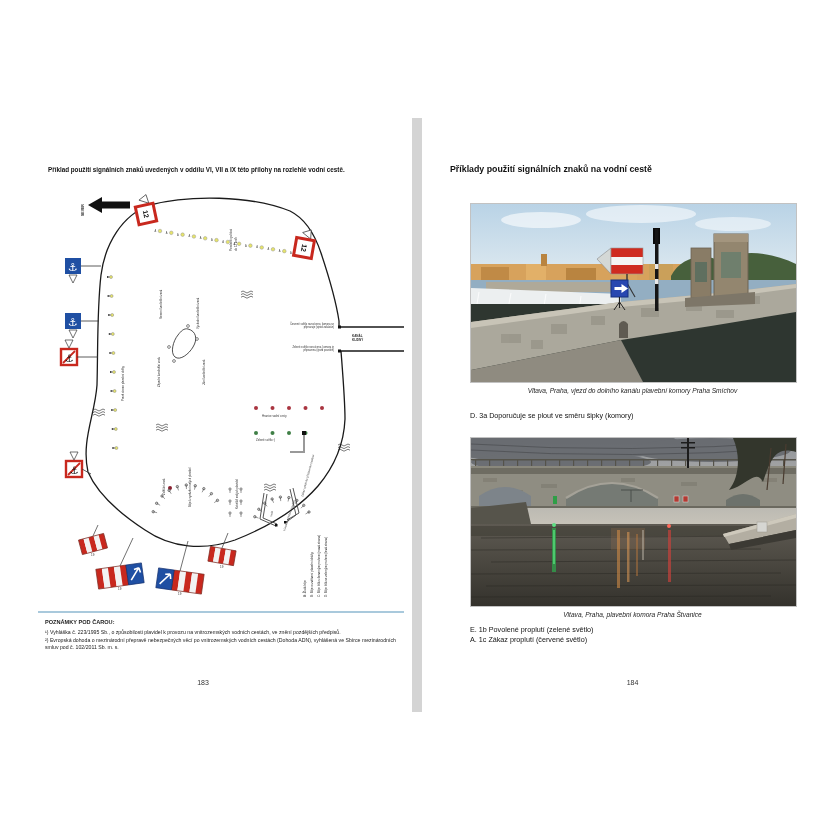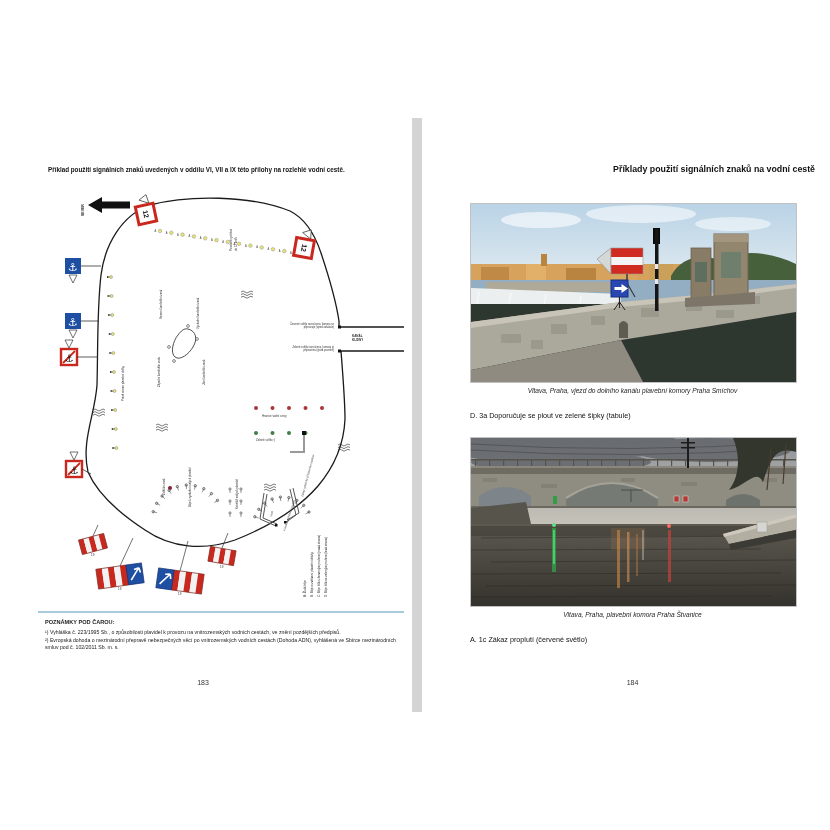--- a/index.html
+++ b/index.html
@@ -12,21 +12,21 @@
   .lp-header{position:absolute;left:10px;top:47px;width:345px;font-size:6.3px;font-weight:bold;color:#111;}
   .diagram-wrap{position:absolute;left:0;top:70px;width:368px;height:418px;}
   .footrule{position:absolute;left:0;top:492px;width:366px;height:2px;background:#a9c9dc;}
   .fn-head{position:absolute;left:7px;top:500px;font-size:5.6px;font-weight:bold;color:#222;}
   .fn-item{position:absolute;left:7px;width:356px;font-size:5.2px;line-height:1.3;color:#222;}
   .fn-1{top:510px;}
   .fn-2{top:518px;}
   .pageno{position:absolute;top:560px;font-size:7px;color:#333;text-align:center;}
   .pageno-left{left:0;width:330px;}
   .pageno-right{left:48px;width:325px;}
-  .rp-title{position:absolute;left:28px;top:45px;width:365px;text-align:right;font-size:8.8px;font-weight:bold;color:#111;}
+  .rp-title{position:absolute;left:28px;top:45px;width:365px;text-align:left;font-size:8.8px;font-weight:bold;color:#111;}
   .photo{position:absolute;left:48px;width:325px;border:1px solid #c2c2c2;box-sizing:content-box;overflow:hidden;background:#888;}
   .photo1{top:84px;height:178px;}
   .photo2{top:318px;height:168px;}
   .caption{position:absolute;left:28px;width:365px;text-align:center;font-style:italic;font-size:6.6px;color:#222;}
   .caption1{top:268px;}
   .caption2{top:492px;}
   .label-line{position:absolute;left:48px;width:320px;font-size:7.2px;color:#111;}
   .photo svg{display:block;}
 </style>
 </head>
@@ -377,21 +377,21 @@
           <rect x="220" y="44" width="20" height="50" fill="#897c66" stroke="#6d6353" stroke-width=".8"></rect>
           <rect x="224" y="58" width="12" height="20" fill="#5f6f5f"></rect>
           <rect x="243" y="30" width="34" height="66" fill="#93866f" stroke="#6d6353" stroke-width="1"></rect>
           <rect x="243" y="30" width="34" height="8" fill="#a3957e"></rect>
           <rect x="250" y="48" width="20" height="26" fill="#6f7f6d"></rect>
           <polygon points="214,94 284,88 284,100 214,103" fill="#7d7668"></polygon>
         </g>
       </svg>
     </div>
     <div class="caption caption1">Vltava, Praha, vjezd do dolního kanálu plavební komory Praha Smíchov</div>
-    <div class="label-line" style="top:292px">D. 3a Doporučuje se plout ve zelené šipky (tabule)</div>
+    <div class="label-line" style="top:292px">D. 3a Doporučuje se plout ve směru šipky (komory)</div>
 
     <div class="photo photo2">
       <svg width="325" height="168" viewBox="0 0 325 168">
         <defs>
           <linearGradient id="sky2" x1="0" y1="0" x2="0" y2="1">
             <stop offset="0" stop-color="#8e9298"></stop>
               <stop offset="1" stop-color="#c9c5ba"></stop>
           </linearGradient>
           <linearGradient id="wat2" x1="0" y1="0" x2="0" y2="1">
             <stop offset="0" stop-color="#5e5a52"></stop>
@@ -498,16 +498,17 @@
           <rect x="165" y="96" width="2" height="42" fill="#b5763c" opacity=".5"></rect>
           <rect x="171" y="92" width="2" height="30" fill="#d8d0c0" opacity=".4"></rect>
         </g>
         <g>
           <circle cx="198" cy="88" r="2" fill="#ff6a5a"></circle>
           <rect x="197" y="92" width="3" height="52" fill="#c6423c" opacity=".7"></rect>
         </g>
       </svg>
     </div>
     <div class="caption caption2">Vltava, Praha, plavební komora Praha Štvanice</div>
+    <div class="label-line" style="top:506px">E. 1b Povolené proplutí (zelené světlo)</div>
     <div class="label-line" style="top:516px">A. 1c Zákaz proplutí (červené světlo)</div>
     <div class="pageno pageno-right">184</div>
   </div>
 </div>
 
 </body></html>

